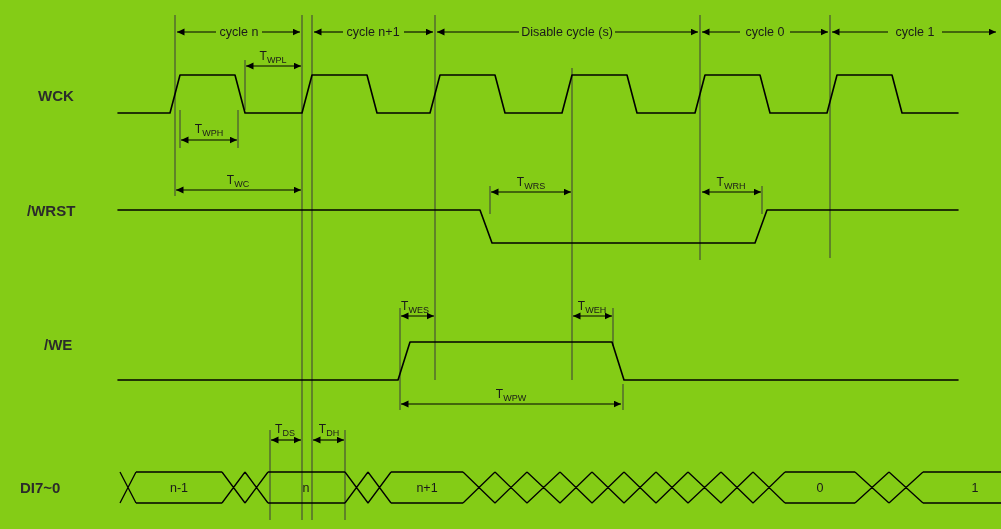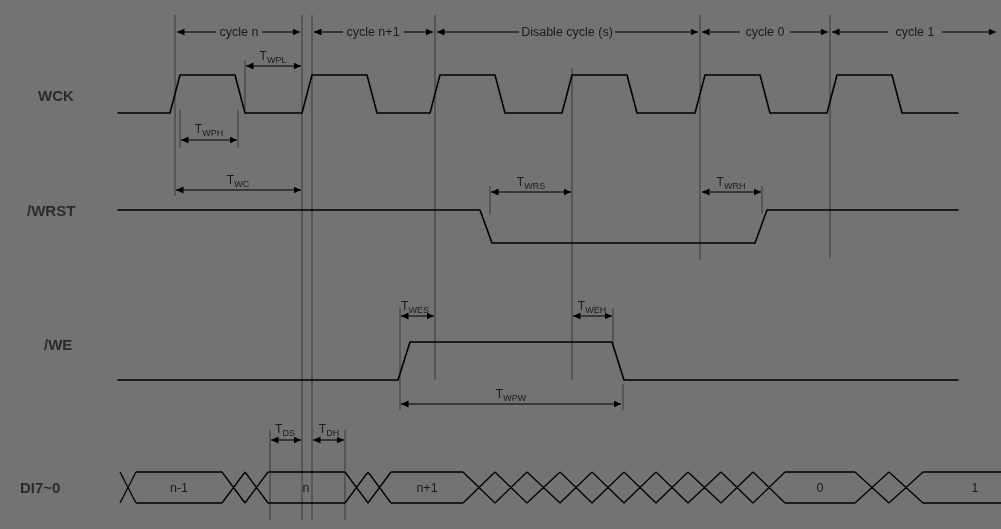--- a/index.html
+++ b/index.html
@@ -1,16 +1,16 @@
 <!DOCTYPE html>
 <html><head>
 <meta charset="utf-8">
 <style>
   html,body{margin:0;padding:0;background:#ffffff;}
-  .stage{width:1001px;height:529px;background:#737373;position:relative;overflow:hidden;}
+  .stage{width:1001px;height:529px;background:#84cc16;position:relative;overflow:hidden;}
   svg{display:block;}
   text{font-family:"Liberation Sans","DejaVu Sans",sans-serif;fill:#1a1a1a;}
   .cyc{font-size:12.5px;}
   .tl{font-size:12px;}
   .sub{font-size:9px;}
   .sig{font-size:15px;font-weight:600;fill:#2b2b2b;}
   .busv{font-size:12.5px;}
   .wave{fill:none;stroke:#000;stroke-width:1.6;stroke-linejoin:round;stroke-linecap:round;}
   .bus{fill:none;stroke:#000;stroke-width:1.3;}
   .guide{stroke:#3a3a3a;stroke-width:1;}

